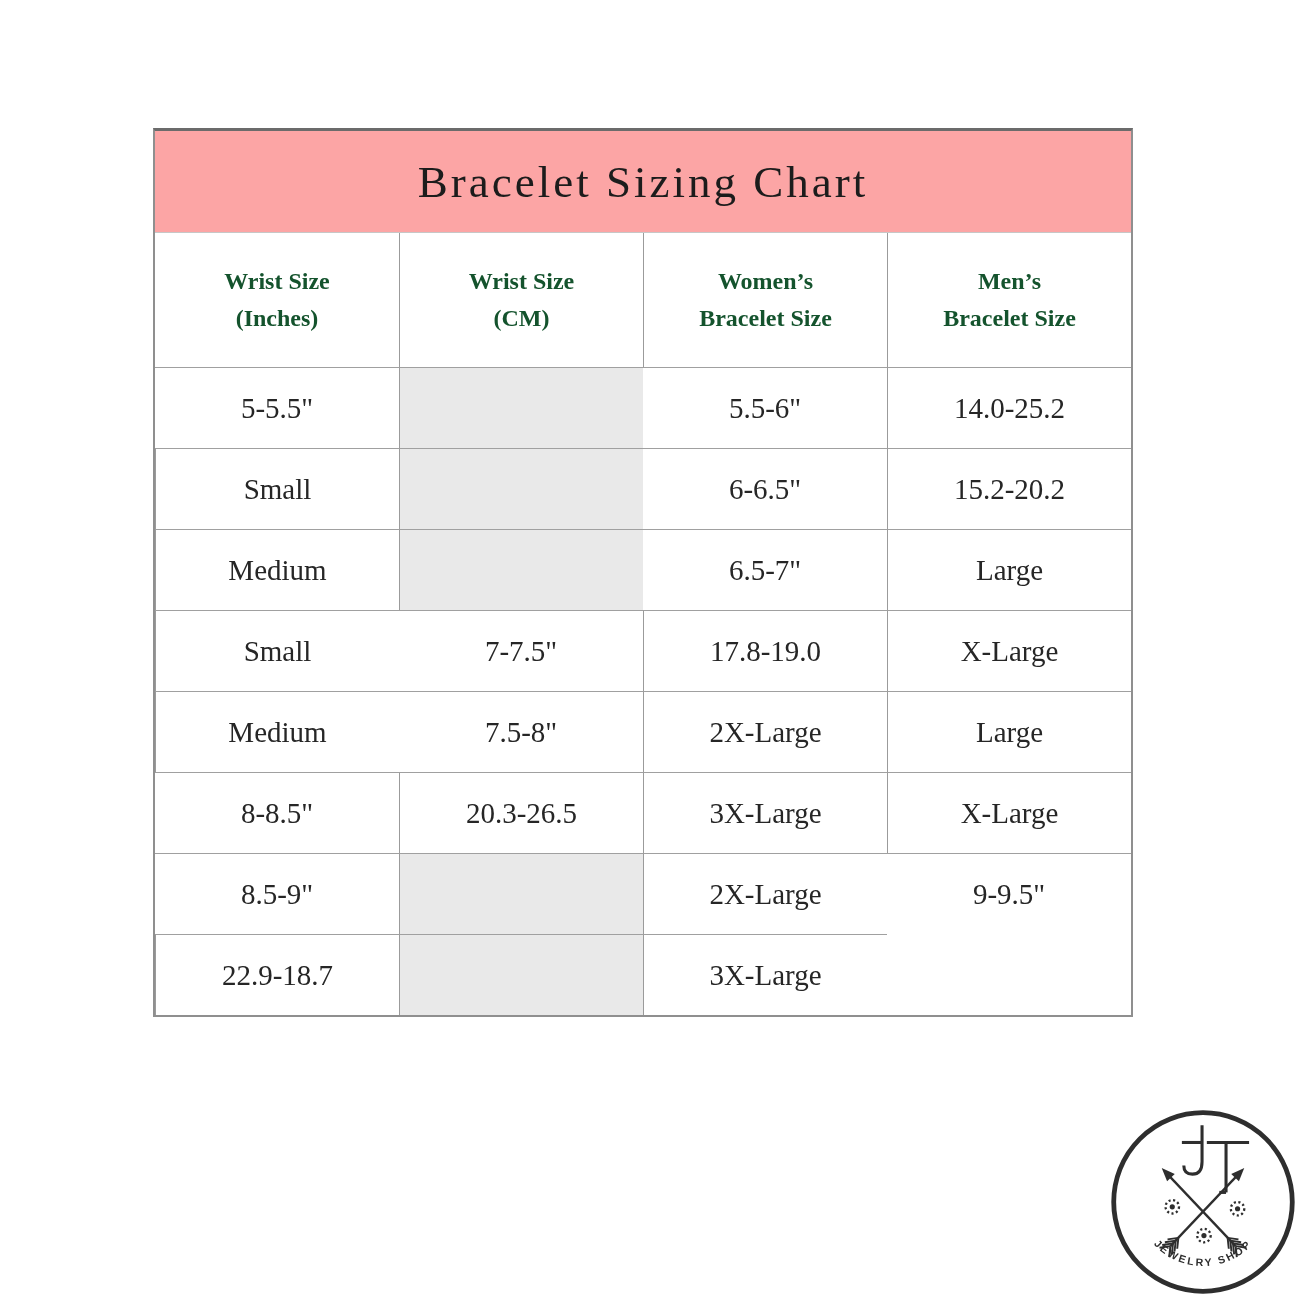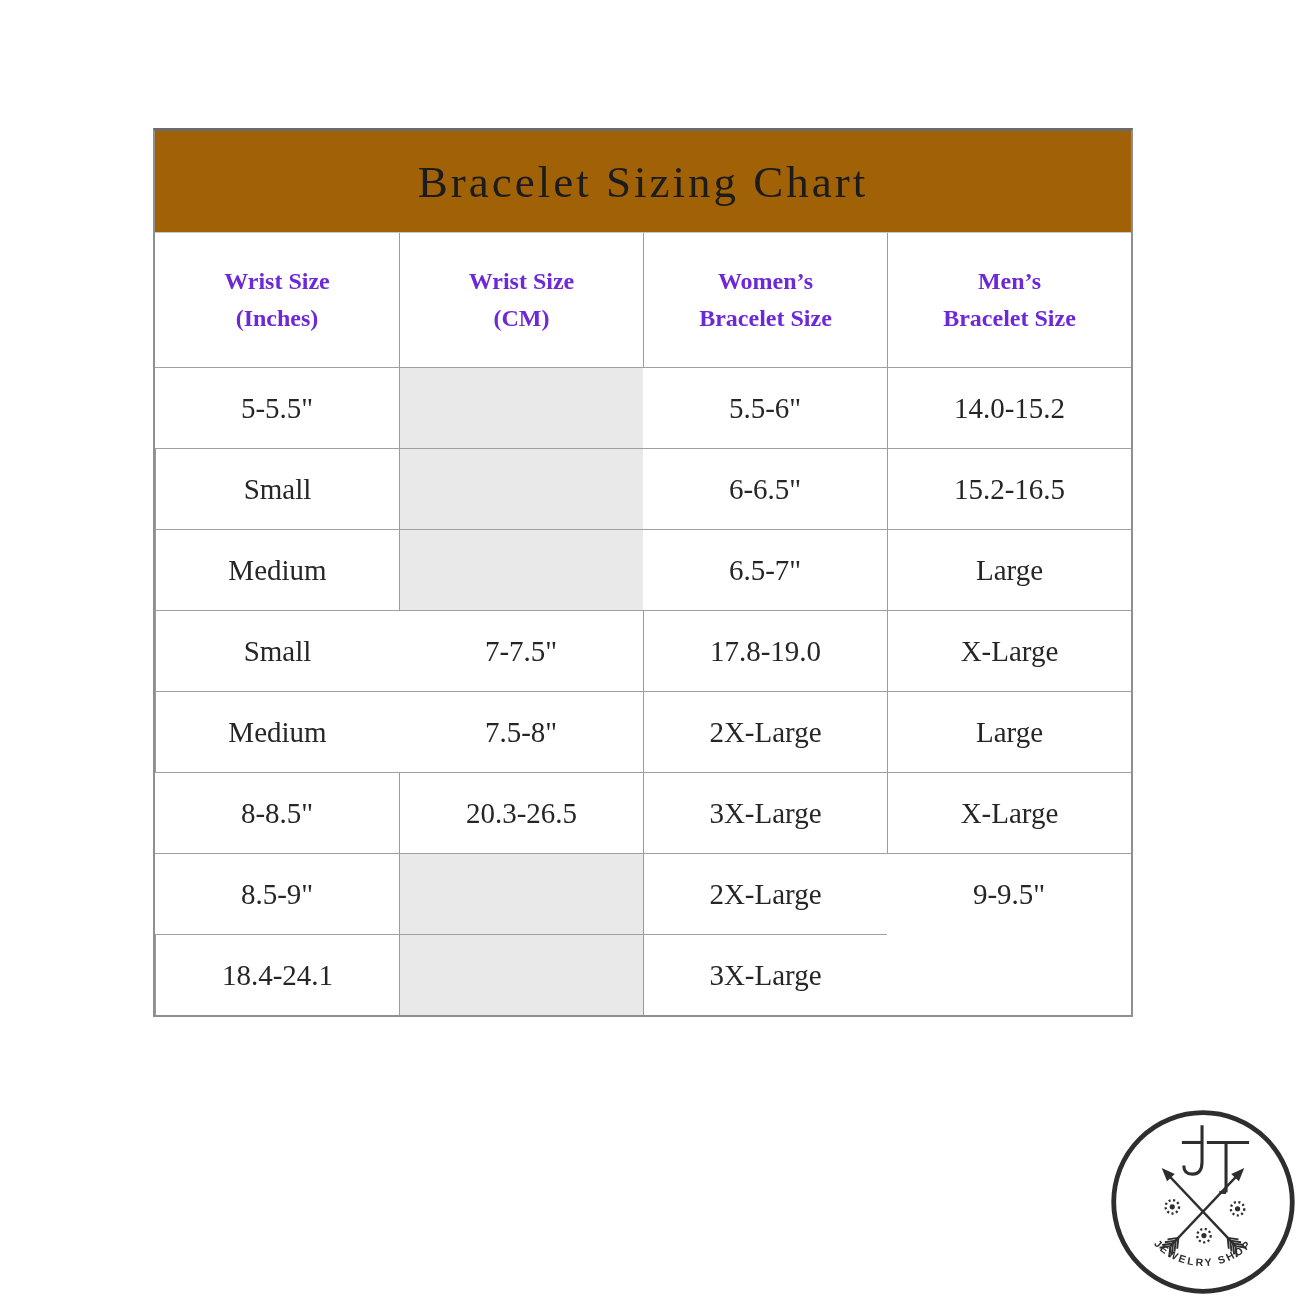--- a/index.html
+++ b/index.html
@@ -22,21 +22,21 @@
     left: 153px;
     top: 128px;
     width: 980px;
     box-sizing: border-box;
     border: 2px solid #8f8f8f;
     border-top: 3px solid #6b6b6b;
     background: #ffffff;
   }
   .title-band {
     height: 101px;
-    background: #a16207;
+    background: #fca5a5;
     border-bottom: 1px solid #c7c7c7;
     display: flex;
     align-items: center;
     justify-content: center;
     font-size: 45px;
     letter-spacing: 3px;
     color: #1c1c1c;
     text-align: right;
   }
   .header-row {
@@ -45,21 +45,21 @@
     height: 134px;
   }
   .header-cell {
     display: flex;
     flex-direction: column;
     align-items: center;
     justify-content: center;
     font-weight: bold;
     font-size: 24px;
     line-height: 1.55;
-    color: #6d28d9;
+    color: #14532d;
     text-align: center;
   }
   .body-grid {
     display: grid;
     grid-template-columns: repeat(4, 1fr);
     grid-auto-rows: 81px;
   }
   .body-cell {
     display: flex;
     align-items: center;
@@ -103,46 +103,46 @@
       <div class="header-cell vline">
         <span>Men’s</span>
         <span>Bracelet Size</span>
       </div>
     </div>
 
     <div class="body-grid">
         <div class="body-cell">5-5.5"</div>
         <div class="body-cell vline shaded"></div>
         <div class="body-cell">5.5-6"</div>
-        <div class="body-cell vline">14.0-15.2</div>
+        <div class="body-cell vline">14.0-25.2</div>
         <div class="body-cell vline">Small</div>
         <div class="body-cell vline shaded"></div>
         <div class="body-cell">6-6.5"</div>
-        <div class="body-cell vline">15.2-16.5</div>
+        <div class="body-cell vline">15.2-20.2</div>
         <div class="body-cell vline">Medium</div>
         <div class="body-cell vline shaded"></div>
         <div class="body-cell">6.5-7"</div>
         <div class="body-cell vline">Large</div>
         <div class="body-cell vline">Small</div>
         <div class="body-cell">7-7.5"</div>
         <div class="body-cell vline">17.8-19.0</div>
         <div class="body-cell vline">X-Large</div>
         <div class="body-cell vline">Medium</div>
         <div class="body-cell">7.5-8"</div>
         <div class="body-cell vline">2X-Large</div>
         <div class="body-cell vline">Large</div>
         <div class="body-cell">8-8.5"</div>
         <div class="body-cell vline">20.3-26.5</div>
         <div class="body-cell vline">3X-Large</div>
         <div class="body-cell vline">X-Large</div>
         <div class="body-cell">8.5-9"</div>
         <div class="body-cell vline shaded"></div>
         <div class="body-cell vline">2X-Large</div>
         <div class="body-cell">9-9.5"</div>
-        <div class="body-cell vline">18.4-24.1</div>
+        <div class="body-cell vline">22.9-18.7</div>
         <div class="body-cell vline shaded"></div>
         <div class="body-cell vline">3X-Large</div>
       </div>
 
   </div>
 
   <svg class="logo" viewBox="0 0 200 200" xmlns="http://www.w3.org/2000/svg">
     <defs>
       <g id="fletch" stroke="#2e2e2e" stroke-width="2" fill="none">
         <path d="M0 0 L7 9 M0 0 L-7 9 M0 -4 L7 5 M0 -4 L-7 5 M0 -8 L7 1 M0 -8 L-7 1 M0 -12 L7 -3 M0 -12 L-7 -3"></path>

